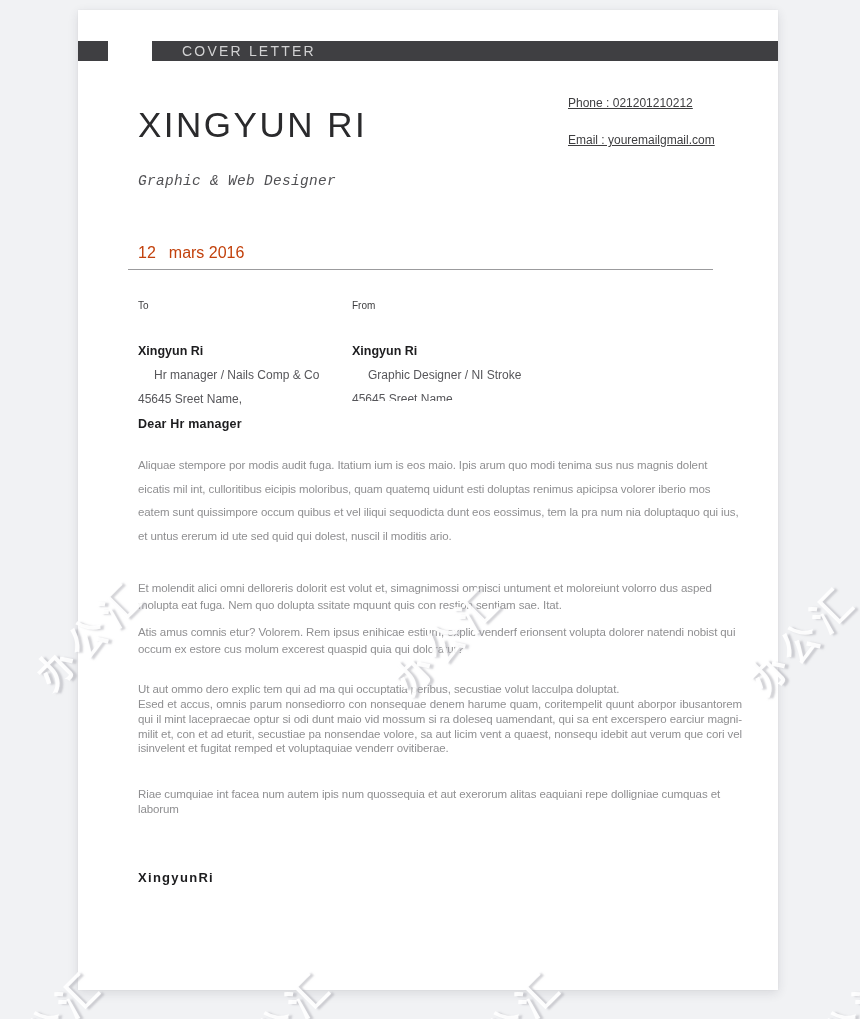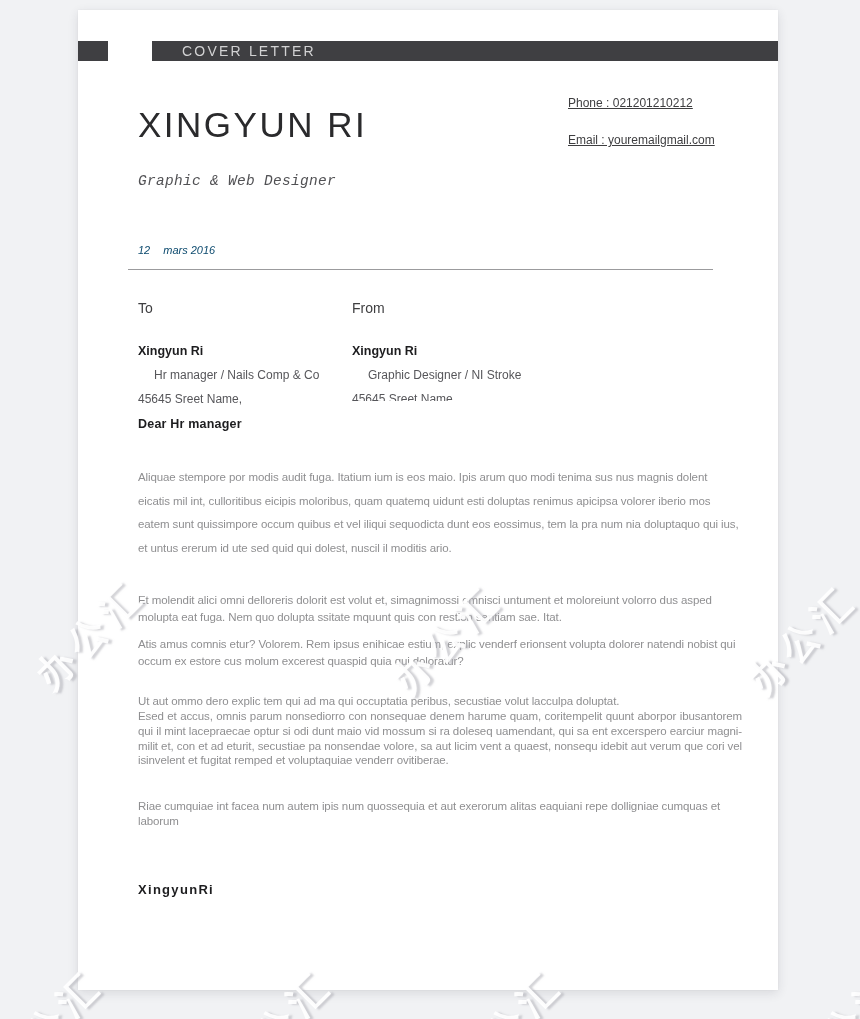--- a/index.html
+++ b/index.html
@@ -36,39 +36,39 @@
     color:var(--heading-text); white-space:nowrap;
   }
   .contact{position:absolute; left:490px; top:86px; font-size:12px; color:#3E3E40;text-decoration:underline;}
   .contact .line2{margin-top:23px;}
   .subtitle{
     position:absolute; left:60px; top:163px;
     font-size:14.5px; font-style:italic; letter-spacing:.3px; color:#515154;font-family:Liberation Mono, monospace;
   }
 
   
-  .date{position:absolute; left:60px; top:234px; font-size:11px; color:#0c4a6e;font-style:italic;}
+  .date{position:absolute; left:60px; top:234px; font-size:16px; color:#c2410c;}
   .date .rest{margin-left:13px;}
   .rule{position:absolute; left:50px; top:259px; width:585px; border-top:1px solid #9B9B9D;}
 
   
   .addresses{position:absolute; left:60px; top:290px; width:604px; height:112px;}
   .col{position:absolute; top:0; width:280px;}
   .col.to{left:0;} .col.from{left:214px;}
-  .col-label{position:absolute; top:0; left:0; font-size:14px; color:#3E3E40;}
+  .col-label{position:absolute; top:0; left:0; font-size:10px; color:#3E3E40;}
   .col-name{position:absolute; top:44px; left:0; font-size:12.5px; font-weight:bold; color:var(--dark-text);}
   .col-role{position:absolute; top:68px; left:16px; font-size:12px; color:var(--muted-italic);}
   .col-addr{position:absolute; top:92px; left:0; font-size:12px; color:var(--muted-italic);}
   .addr-clip{height:9px; overflow:hidden;}
 
   
   .letter{position:absolute; left:60px; top:407px; width:604px;}
   .salutation{font-size:12.5px; font-weight:bold; letter-spacing:.2px; color:var(--dark-text);}
   .letter p{font-size:11.5px; letter-spacing:-.1px; color:var(--body-text);}
-  .p1{margin-top:35px; line-height:23.5px;}
+  .p1{margin-top:23px; line-height:23.5px;}
   .p2{margin-top:32px; line-height:17px;}
   .p3{margin-top:10px; line-height:17px;}
   .p4{margin-top:24px; line-height:15px;}
   .p5{ line-height:14.8px; text-align:justify;}
   .p6{margin-top:31px; line-height:15px;}
   .signature{margin-top:53px; font-size:13px; font-weight:bold; letter-spacing:1.3px; color:var(--dark-text);}
 
   
   .wm{
     position:absolute; z-index:5; pointer-events:none; white-space:nowrap;

